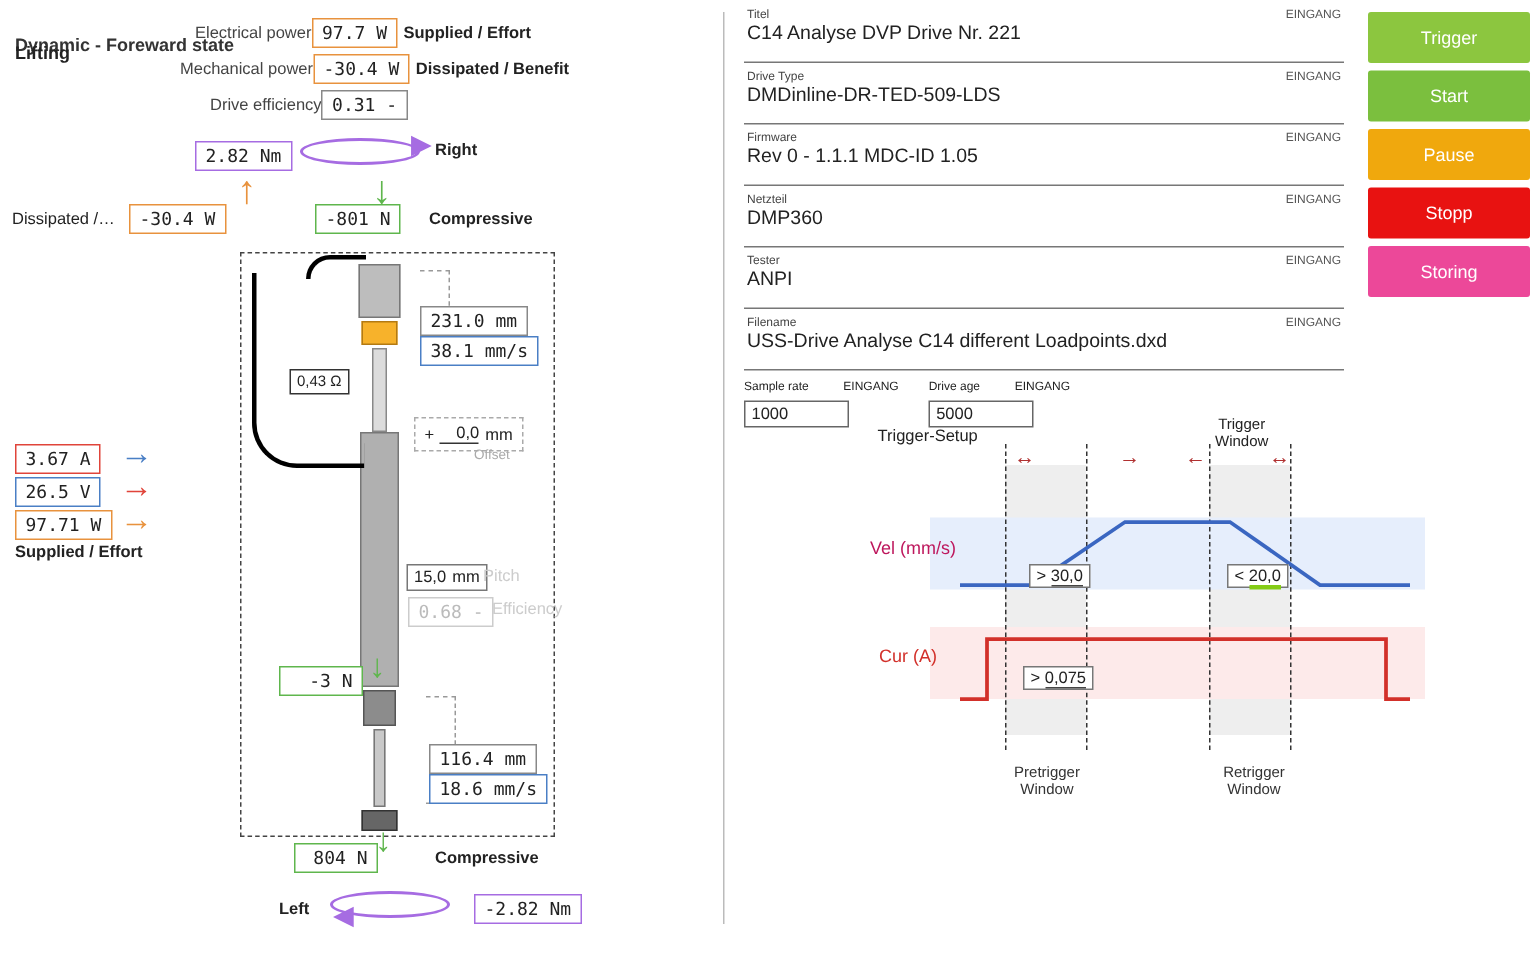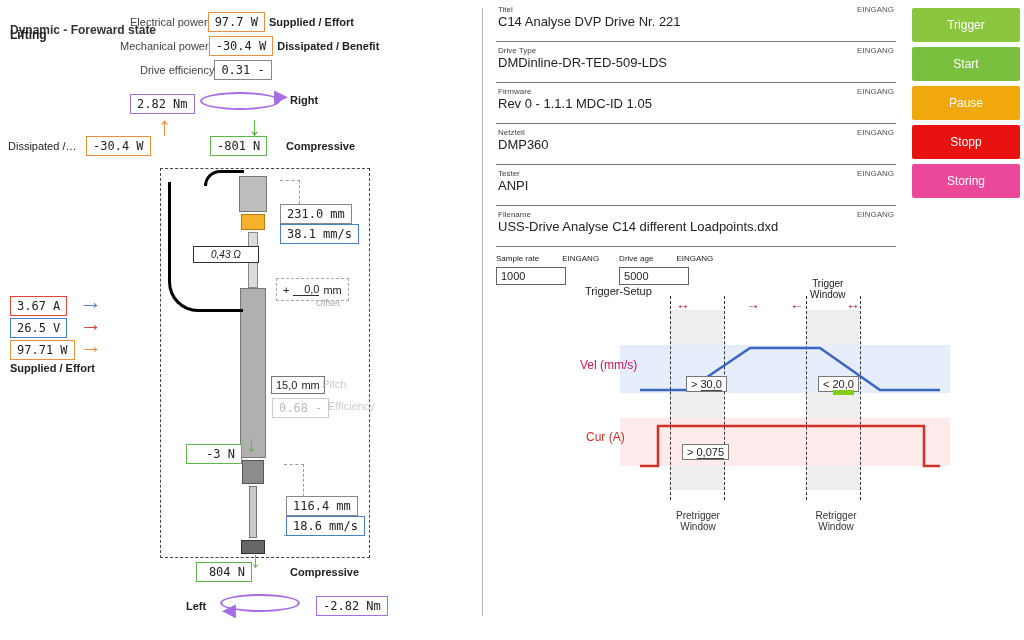--- a/index.html
+++ b/index.html
@@ -29,21 +29,21 @@
   .act-top  { left: 239px; top: 176px; width: 28px; height: 36px; background: #bdbdbd; border: 1px solid #777; }
   .act-ylw  { left: 241px; top: 214px; width: 24px; height: 16px; background: #f7b22b; border: 1px solid #b37a13; }
   .act-rod  { left: 248px; top: 232px; width: 10px; height: 56px; background: #dcdcdc; border: 1px solid #888; }
   .act-mid  { left: 240px; top: 288px; width: 26px; height: 170px; background: #b0b0b0; border: 1px solid #777; }
   .act-seg  { left: 242px; top: 460px; width: 22px; height: 24px; background: #8c8c8c; border: 1px solid #555; }
   .act-rod2 { left: 249px; top: 486px; width: 8px; height: 52px; background: #c9c9c9; border: 1px solid #777; }
   .act-tip  { left: 241px; top: 540px; width: 24px; height: 14px; background: #666; border: 1px solid #333; }
 
   .wire { position: absolute; border: 3px solid #000; border-radius: 0 0 0 30px; border-top: none; border-right: none; width: 75px; height: 130px; left: 168px; top: 182px; }
   .wire-top { position: absolute; border: 3px solid #000; border-radius: 30px 0 0 0; border-bottom: none; border-right: none; width: 40px; height: 16px; left: 204px; top: 170px; }
-  .resist { position: absolute; left: 193px; top: 246px; background: #fff; border: 1px solid #333; padding: 2px 17px; font-size: 10px; font-style: italic; }
+  .resist { position: absolute; left: 193px; top: 246px; background: #fff; border: 1px solid #333; padding: 2px 4px; font-size: 10px; }
 
   .arrow { position: absolute; font-size: 18px; line-height: 12px; }
   .a-orange { color: #e8923d; } .a-red { color: #e0443a; } .a-blue { color: #4a7fc5; } .a-green { color: #5fb64d; } .a-purple { color: #a66ce2; }
 
   .rot-ellipse { position: absolute; width: 80px; height: 18px; border: 2px solid #a66ce2; border-radius: 50%; }
   .dim-brace { position: absolute; border: 1px dashed #999; border-left: none; width: 20px; }
 
   
   .form-area { position: absolute; left: 6px; top: 4px; width: 400px; }
   .form-row { position: relative; margin-bottom: 3px; border-bottom: 1px solid #777; padding: 1px 2px 12px 2px; }
@@ -246,21 +246,21 @@
   <svg style="position:absolute;left:150px;top:418px" width="310" height="55">
     <polyline points="0,48 18,48 18,8 284,8 284,48 300,48" stroke="#d2302a" stroke-width="2.5" fill="none"></polyline>
   </svg>
 
   <div class="th-box" style="left:196px;top:376px">
     <span>&gt;</span>
     <span style="border-bottom:1px solid #444">30,0</span>
   </div>
   <div class="th-box" style="left:328px;top:376px">
     <span>&lt;</span>
-    <span style="border-bottom:5px solid #84cc16">20,0</span>
+    <span style="border-bottom:3px solid #84cc16">20,0</span>
   </div>
   <div class="th-box" style="left:192px;top:444px">
     <span>&gt;</span>
     <span style="border-bottom:1px solid #444">0,075</span>
   </div>
 
   <div class="foot-lbl" style="left:178px;white-space:pre">Pretrigger
 Window</div>
   <div class="foot-lbl" style="left:316px;white-space:pre">Retrigger
 Window</div>

